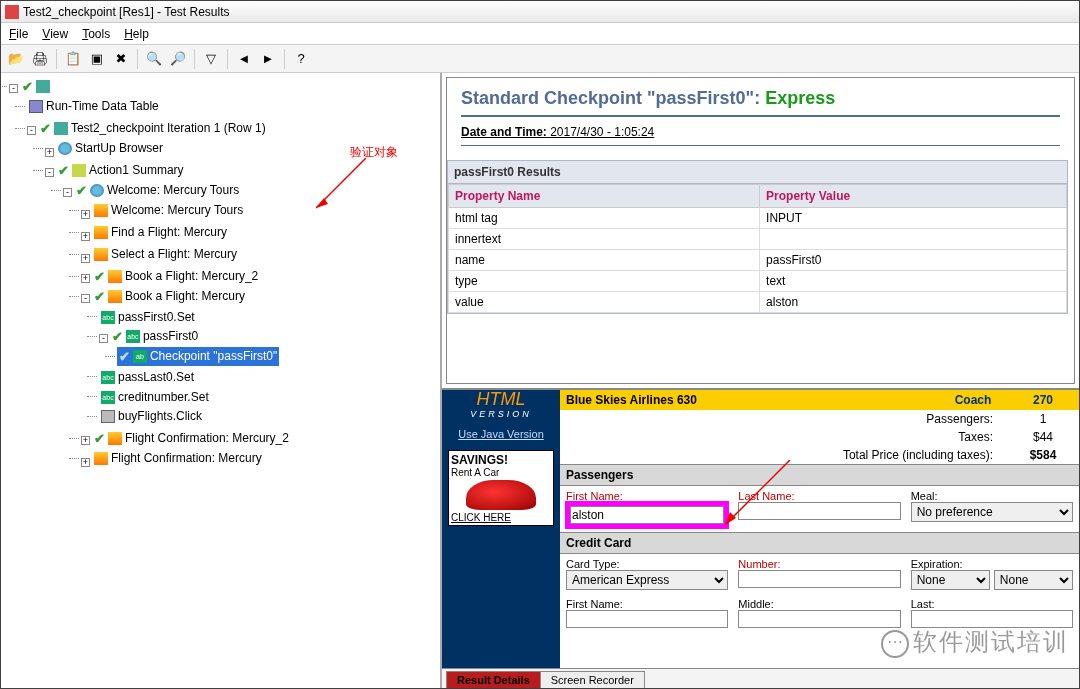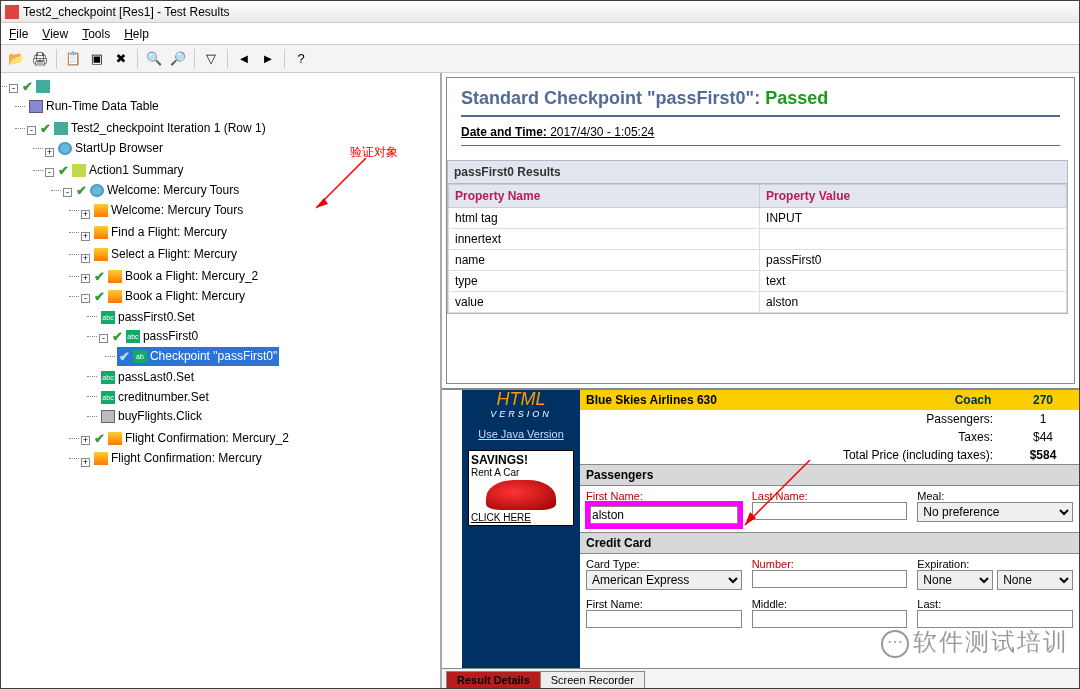--- a/index.html
+++ b/index.html
@@ -39,21 +39,21 @@
 .dline { border-top: 2px solid #526b97; margin: 6px 0 8px; }
 .dmeta { font-size: 12px; text-decoration: underline; }
 .dmeta b { font-weight: bold; }
 .dsub { color: #526b97; font-size: 15px; font-weight: bold; margin: 14px 0 4px; }
 .rbox { border: 1px solid #b0b8c8; margin: 0 6px 6px 0; }
 .rbox .rtitle { background: #e2e6ef; padding: 4px 6px; font-weight: bold; color: #333; border-bottom: 1px solid #b0b8c8; }
 .rtbl { width: 100%; border-collapse: collapse; }
 .rtbl th { background: #e2e6ef; text-align: left; padding: 4px 6px; color: #be185d; font-weight: bold; border: 1px solid #ccc; }
 .rtbl td { padding: 3px 6px; border: 1px solid #ddd; }
 .preview { border-top: 2px solid #888; display: flex; height: 280px; }
-.pside { width: 118px; background: #003163; text-align: center; padding-top: 0; margin-left: 20px; }
+.pside { width: 118px; background: #003163; text-align: center; padding-top: 0; }
 .plogo { color: #f90; font-family: Arial Black, sans-serif; font-size: 18px; font-style: italic; line-height: 15px; padding-top: 2px; }
 .plogo .v { color: #fff; font-size: 9px; letter-spacing: 3px; display: block; }
 .plink { color: #c9dcff; text-decoration: underline; font-size: 11px; display: block; margin: 6px 0 10px; }
 .ad { background: #fff; margin: 0 6px; border: 1px solid #000; padding: 2px; font-size: 10px; text-align: left; }
 .ad b { font-size: 12px; }
 .car { width: 70px; height: 30px; background: radial-gradient(ellipse at 40% 40%, #f33, #900); border-radius: 40% 40% 20% 20% / 60% 60% 20% 20%; margin: 2px auto; }
 .pmain { flex: 1; background: #fff; font-family: Arial, sans-serif; font-size: 12px; overflow: hidden; }
 .flrow { background: #fbce01; display: flex; padding: 3px 6px; }
 .flrow .fname { flex: 1; font-weight: bold; }
 .flrow .cls { width: 80px; text-align: center; color: #003163; font-weight: bold; }
@@ -221,21 +221,21 @@
               <line x1="50" y1="0" x2="0" y2="50" stroke="#e00" stroke-width="1.5"></line>
               <polygon points="0,50 8,40 12,46" fill="#e00"></polygon>
             </svg>
         </div>
       </div>
     </div>
 
     <div class="right">
       <div class="details-pane">
         <div class="dhead">
-          <h2><span>Standard Checkpoint "passFirst0": </span><span class="passed">Passed</span></h2>
+          <h2><span>Standard Checkpoint "passFirst0": </span><span class="passed">Express</span></h2>
           <div class="dline"></div>
           <div class="dmeta"><b>Date and Time:</b> <span>2017/4/30 - 1:05:24</span></div>
           <div class="dline" style="border-top-width:1px"></div>
         </div>
         <div class="rbox" style="">
           <div class="rtitle">passFirst0 Results</div>
           <table class="rtbl">
             <tbody>
                 <tr>
                   <th>Property Name</th>

